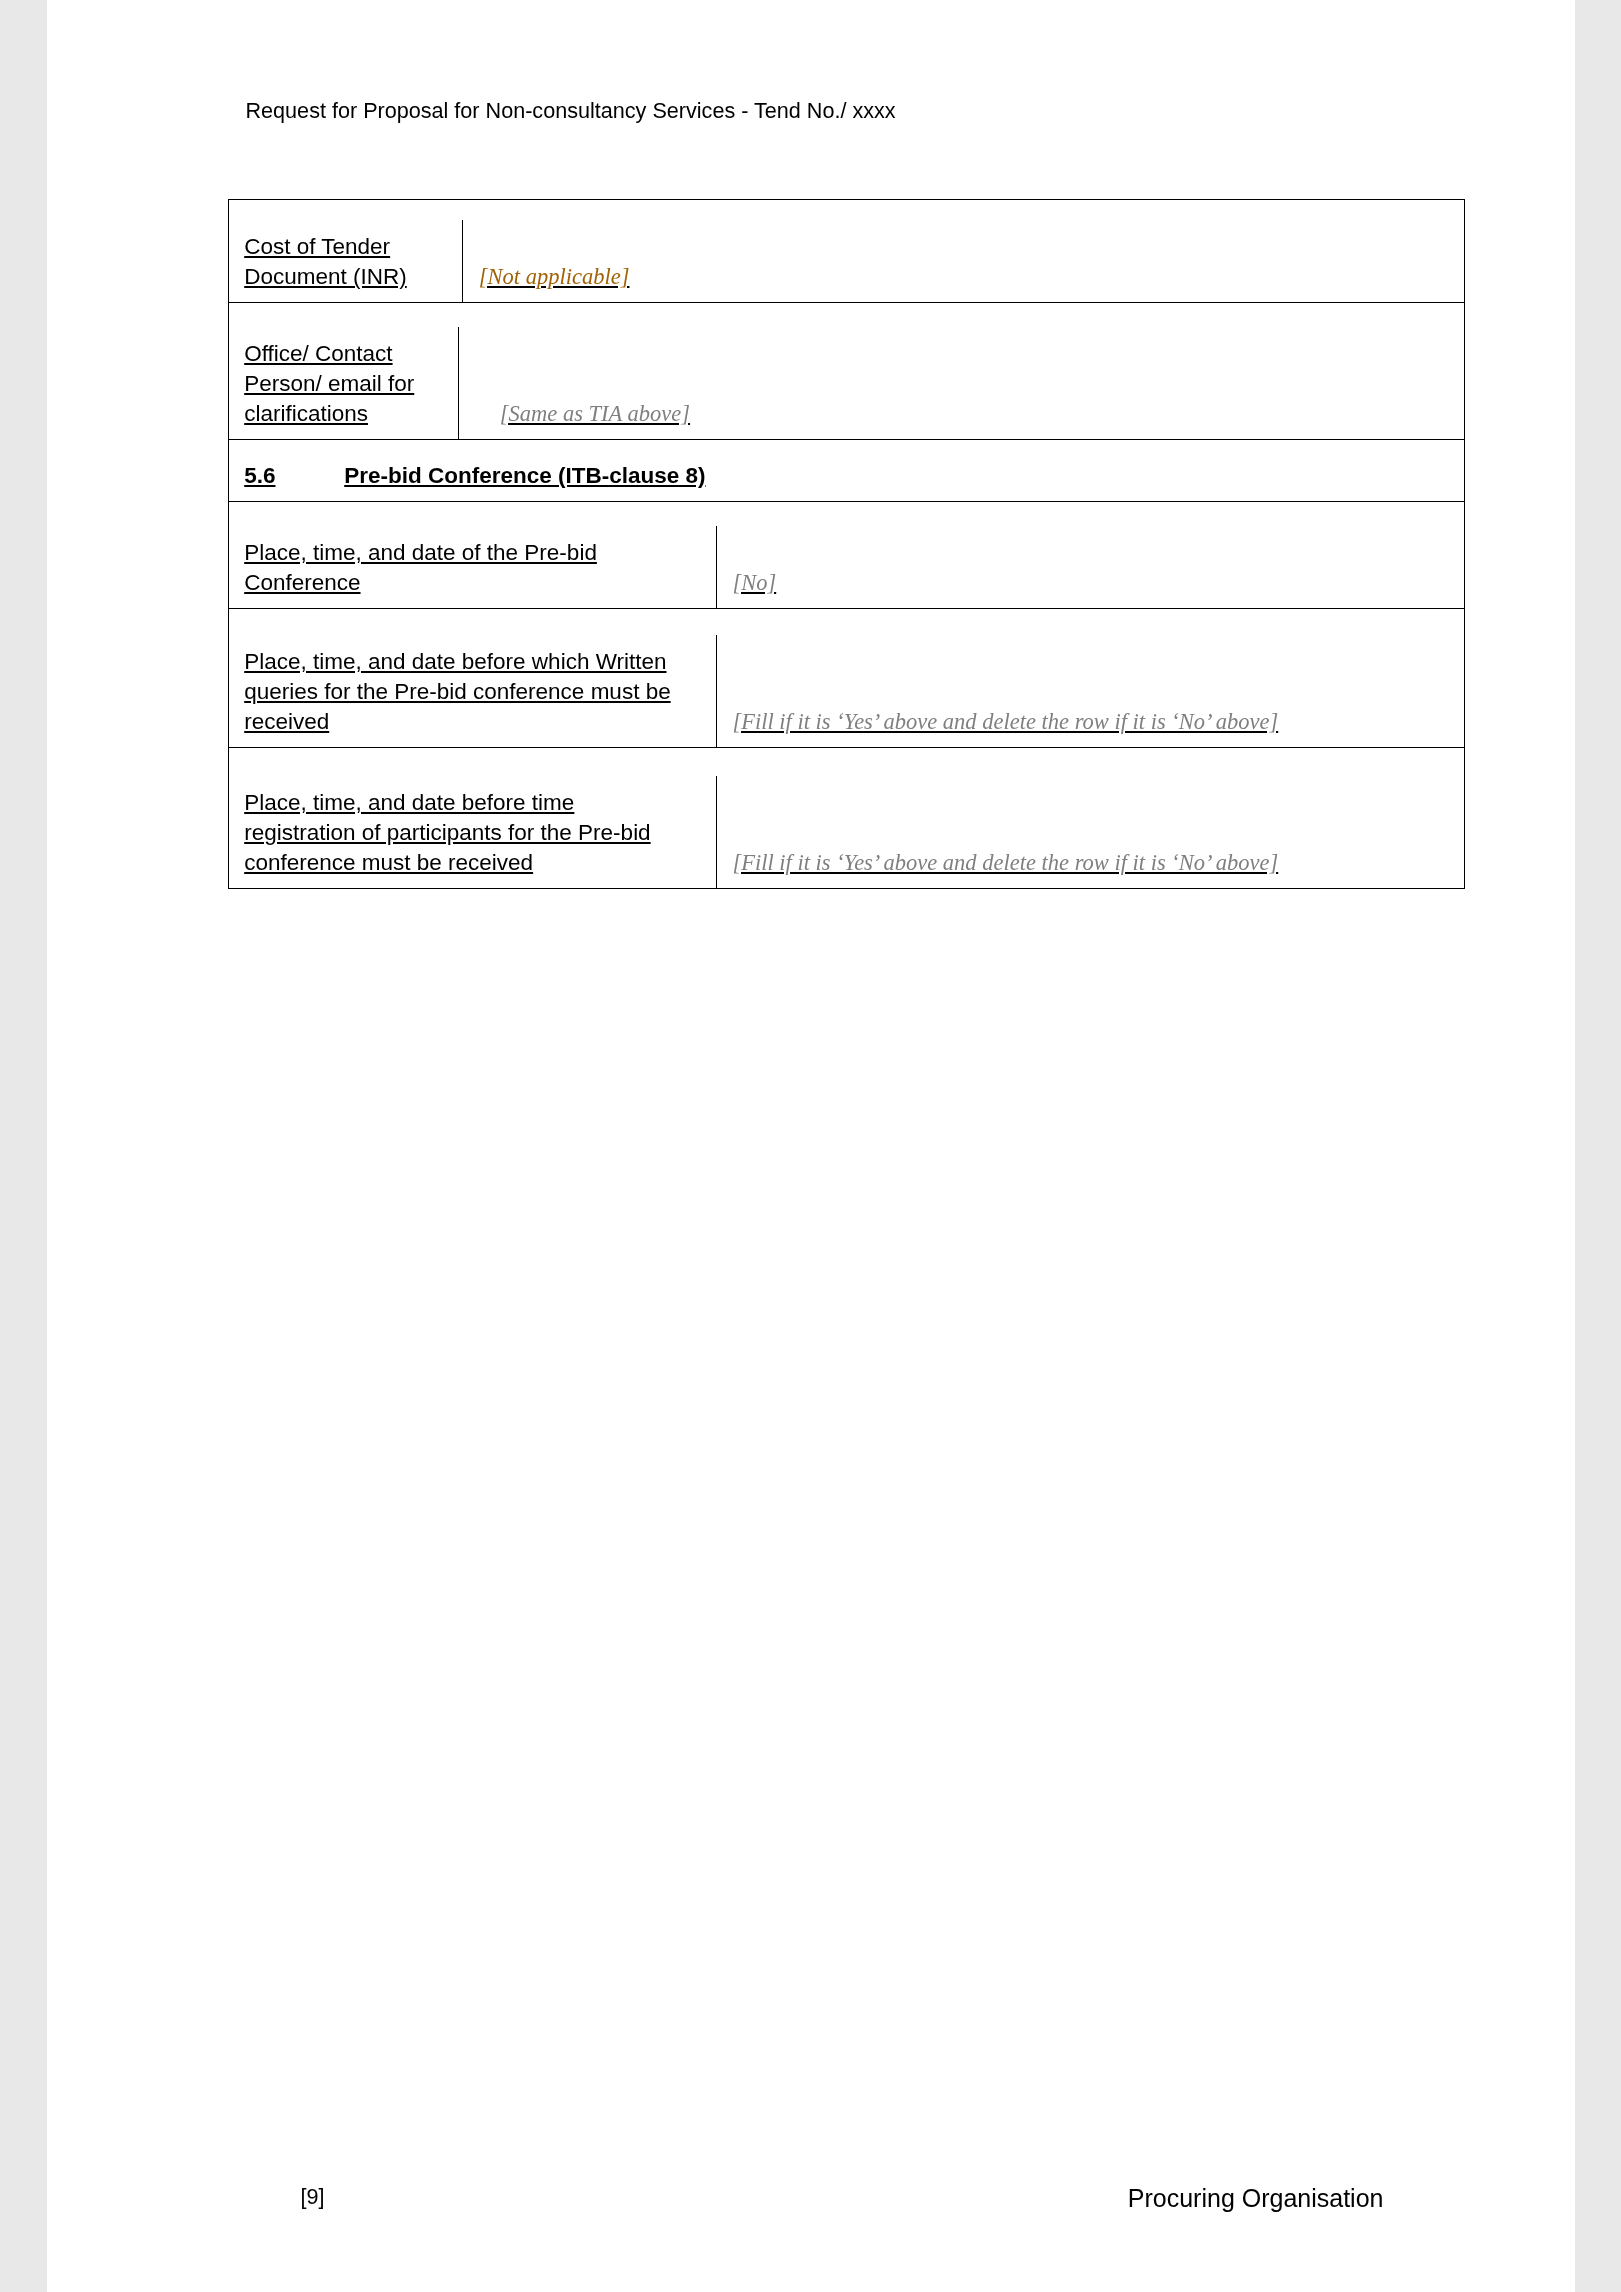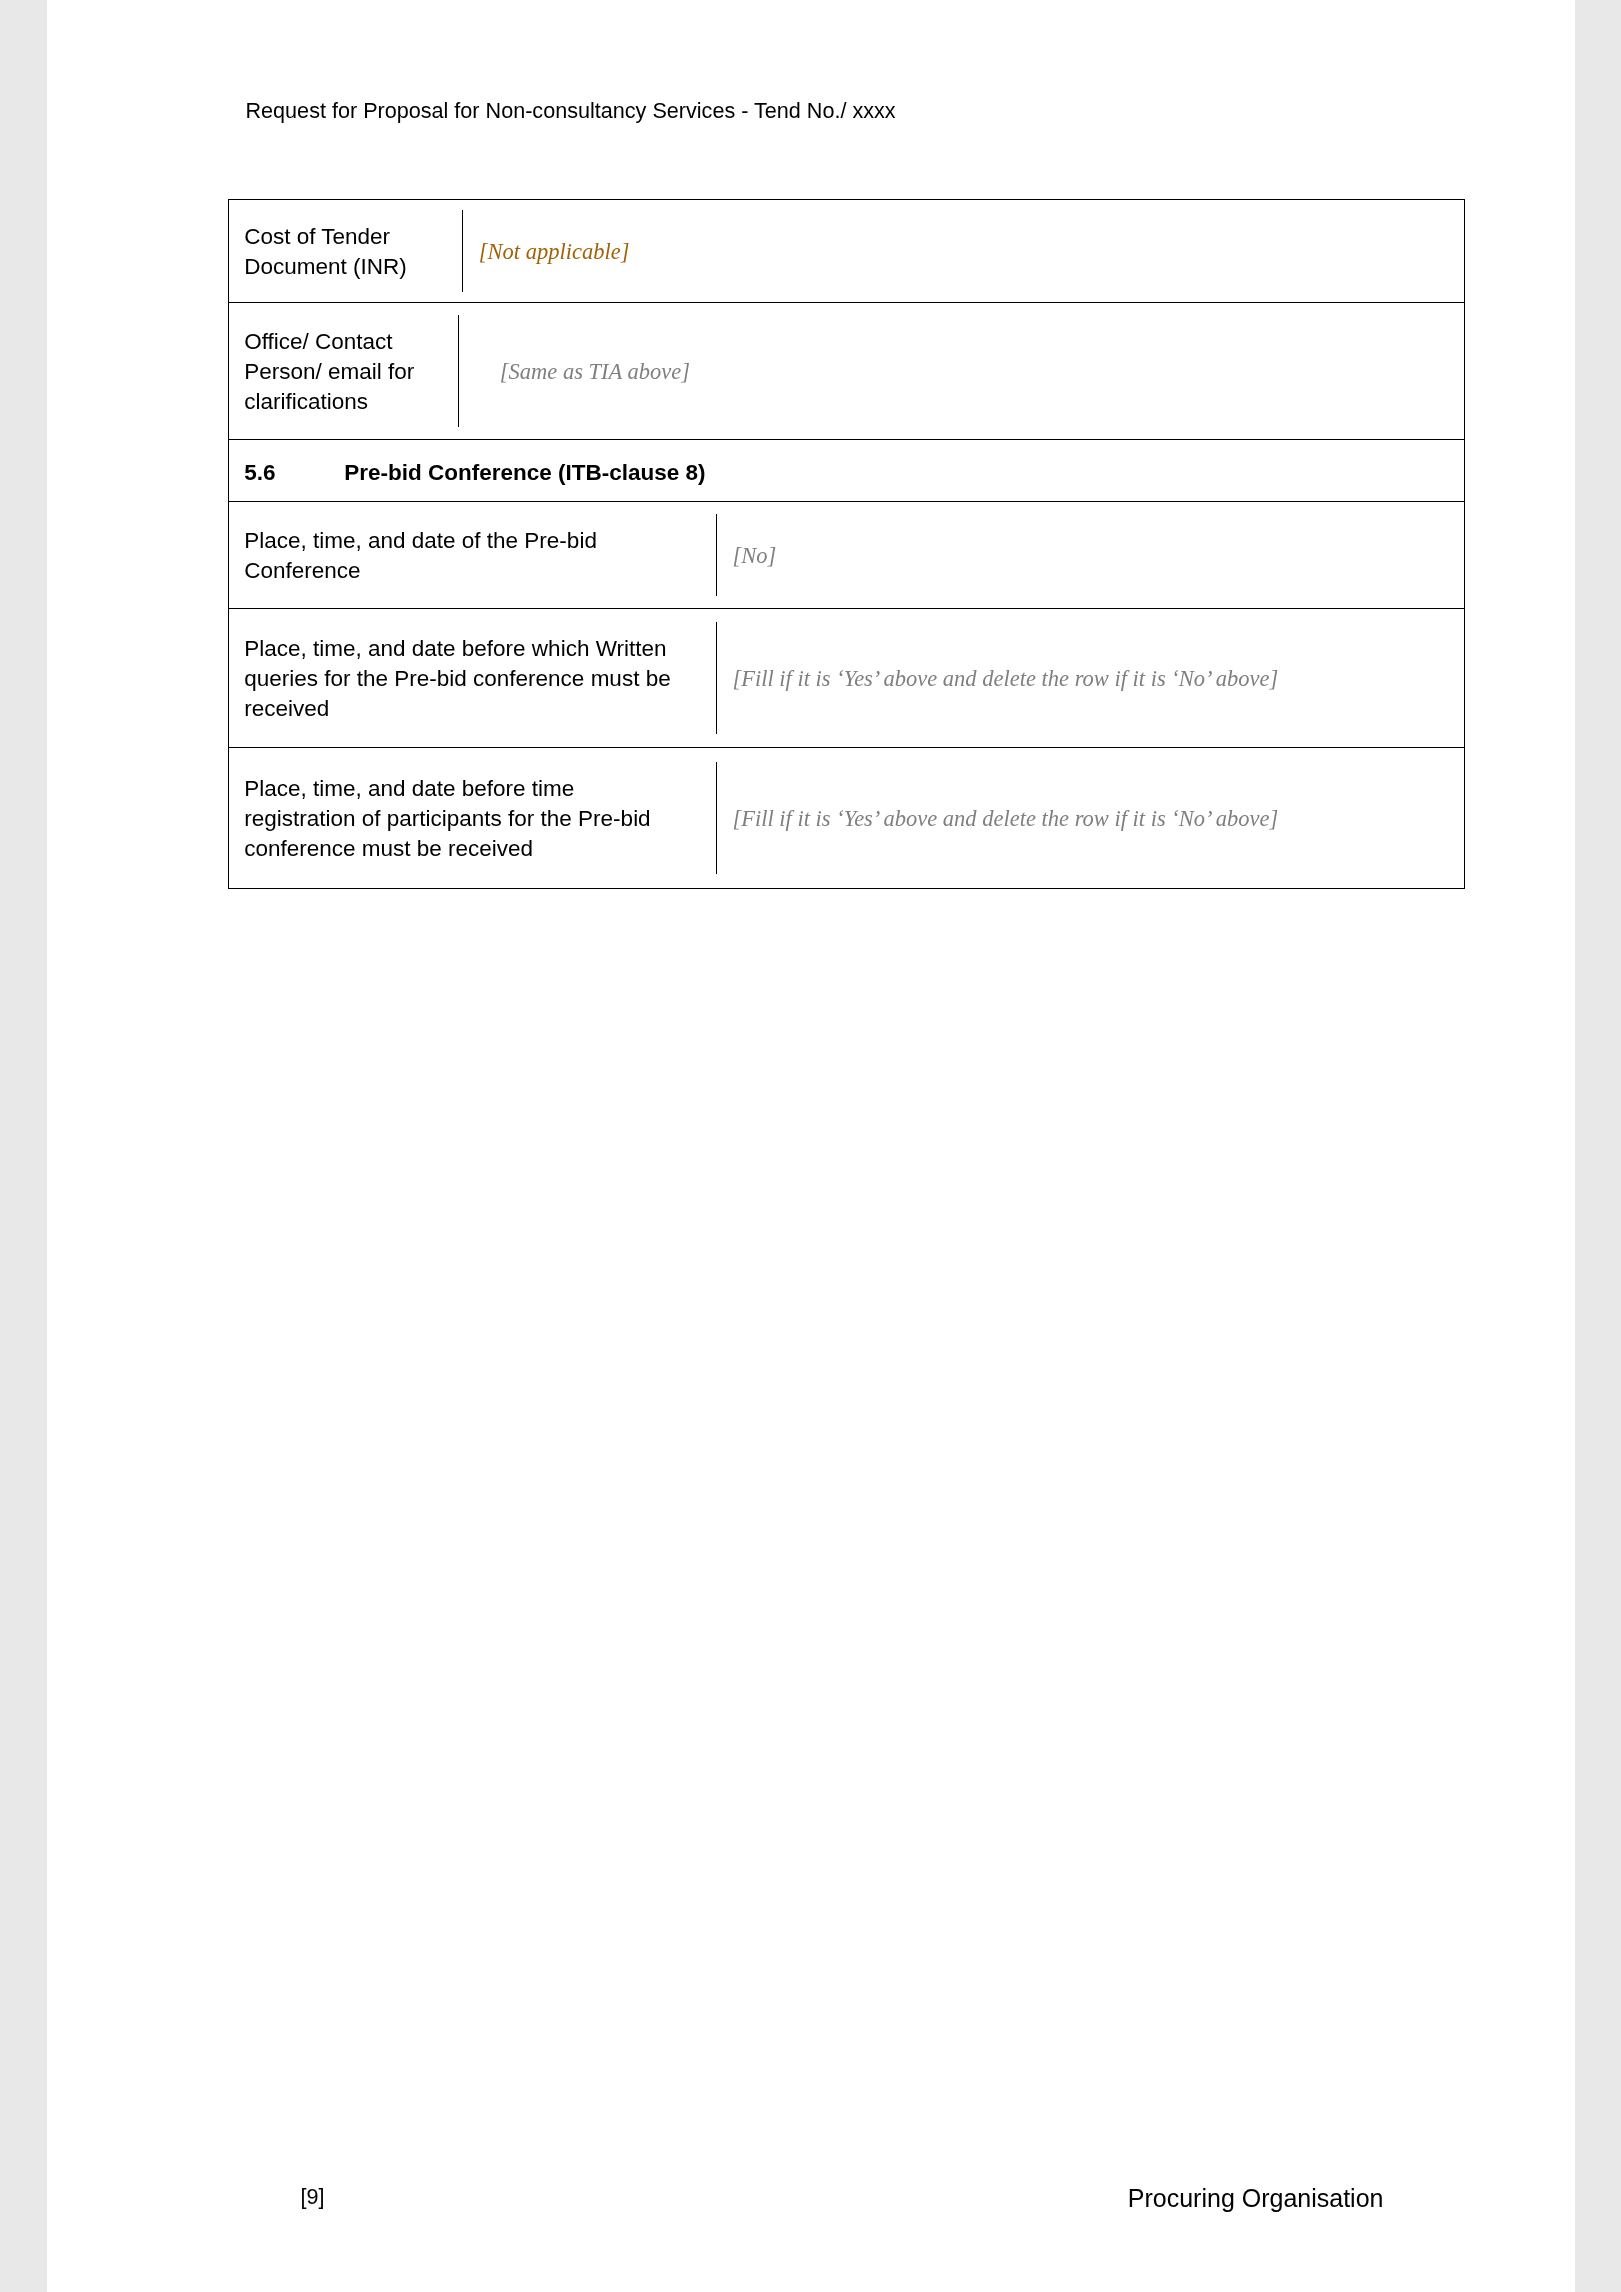--- a/index.html
+++ b/index.html
@@ -25,21 +25,22 @@
   .doc-table {
     position: absolute;
     left: 181px;
     top: 199px;
     width: 1237px;
     border: 1.5px solid #000000;
   }
   .t-row {
     display: flex;
     border-bottom: 1.5px solid #000000;
-    align-items: center;
+    align-items: flex-end;
+    text-decoration: underline;
   }
   .t-row:last-child { border-bottom: none; }
   .cell {
     font-size: 22.5px;
     line-height: 30px;
     padding: 12.7px 17.6px 9.8px 15.7px;
   }
   .label-cell {
     border-right: 1.5px solid #000000;
     color: #000000;

